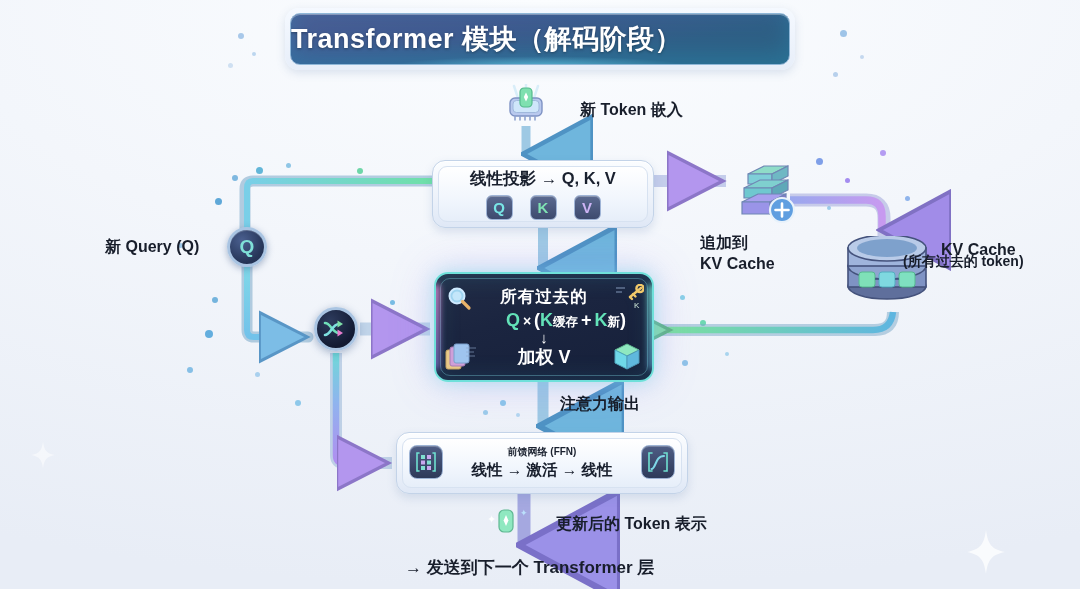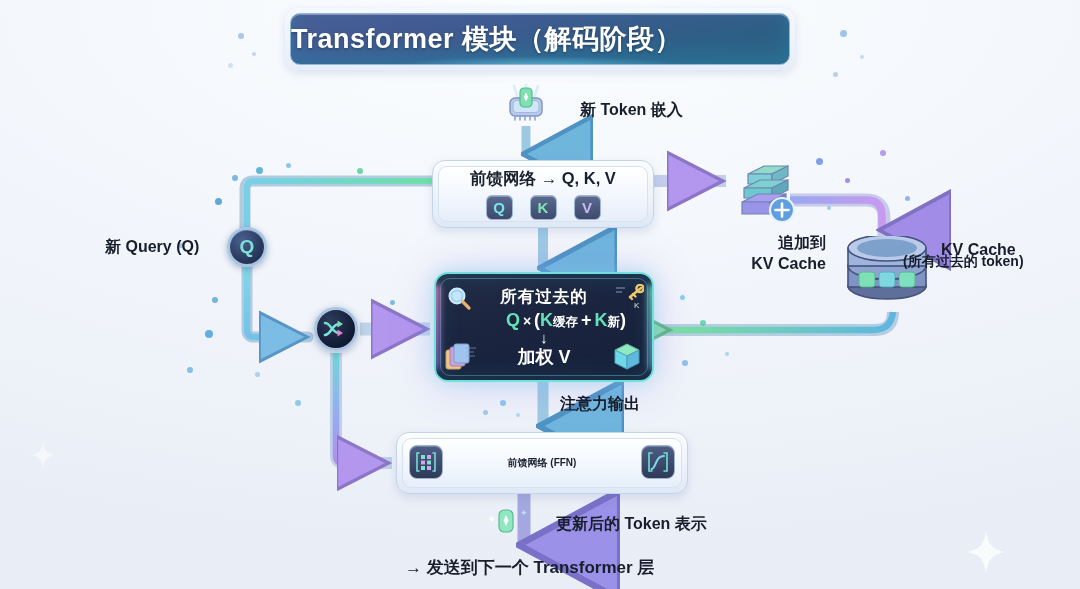--- a/index.html
+++ b/index.html
@@ -107,21 +107,21 @@
     border:1px solid #9db3d4;
     display:flex; align-items:center; justify-content:center;
     box-shadow: inset 0 1px 0 rgba(255,255,255,.25);
   }
   #ffn-icon-left { left: 12px; }
   #ffn-icon-right { right: 12px; }
 
   
   .lbl { color:#181e2b; font-size: 16px; font-weight: 600; white-space: nowrap; }
   .lbl.sm { font-size: 14px; }
-  .lbl.ctr { text-align:right; }
+  .lbl.ctr { text-align:left; }
 
   
   svg.wires { position:absolute; inset:0; width:1080px; height:589px; pointer-events:none; }
 
   
   #qnode {
     left: 227px; top: 227px; width: 40px; height: 40px; border-radius: 50%;
     background: radial-gradient(circle at 35% 30%, #4a5f8f, #253456 70%);
     border: 3px solid #a9c4e2;
     display:flex; align-items:center; justify-content:center;
@@ -293,21 +293,21 @@
       <path d="M22,8.5 L24.2,13 L22,17.5 L19.8,13 Z" fill="#ffffff"></path>
       <g stroke="#8fa4cf" stroke-width="1.6" stroke-linecap="round">
         <path d="M11,32 L11,36 M16,32 L16,36 M21,32 L21,36 M26,32 L26,36 M31,32 L31,36"></path>
       </g>
     </svg>
   </div>
   <div class="abs lbl" style="left:580px;top:100px;">新 Token 嵌入</div>
 
   <div id="proj" class="abs lightbox">
     <div class="inner">
-      <div id="proj-title">前馈网络 → Q, K, V</div>
+      <div id="proj-title">线性投影 → Q, K, V</div>
       <div id="qkv-row">
         <div class="qkv q">Q</div>
         <div class="qkv k">K</div>
         <div class="qkv v">V</div>
       </div>
     </div>
   </div>
 
   <div class="abs lbl" style="left:105px;top:237px;">新 Query (Q)</div>
   <div id="qnode" class="abs">
@@ -367,20 +367,21 @@
     </div>
     <div id="attn-arrow">↓</div>
     <div id="attn-out">加权 V</div>
   </div>
 
   <div class="abs lbl" style="left:560px;top:394px;">注意力输出</div>
 
   <div id="ffn" class="abs lightbox">
     <div class="inner">
       <div id="ffn-title">前馈网络 (FFN)</div>
+      <div id="ffn-sub">线性 → 激活 → 线性</div>
     </div>
     <div id="ffn-icon-left" class="ffn-icon">
       <svg width="22" height="22" viewBox="0 0 22 22">
         <g stroke="#6fe0d0" stroke-width="1.6" fill="none" stroke-linecap="round">
           <path d="M4,2 L2,2 L2,20 L4,20"></path>
           <path d="M18,2 L20,2 L20,20 L18,20"></path>
         </g>
         <g>
           <rect x="6" y="4" width="4" height="4" fill="#7fe0d0"></rect>
           <rect x="12" y="4" width="4" height="4" fill="#c9a8ee"></rect>

